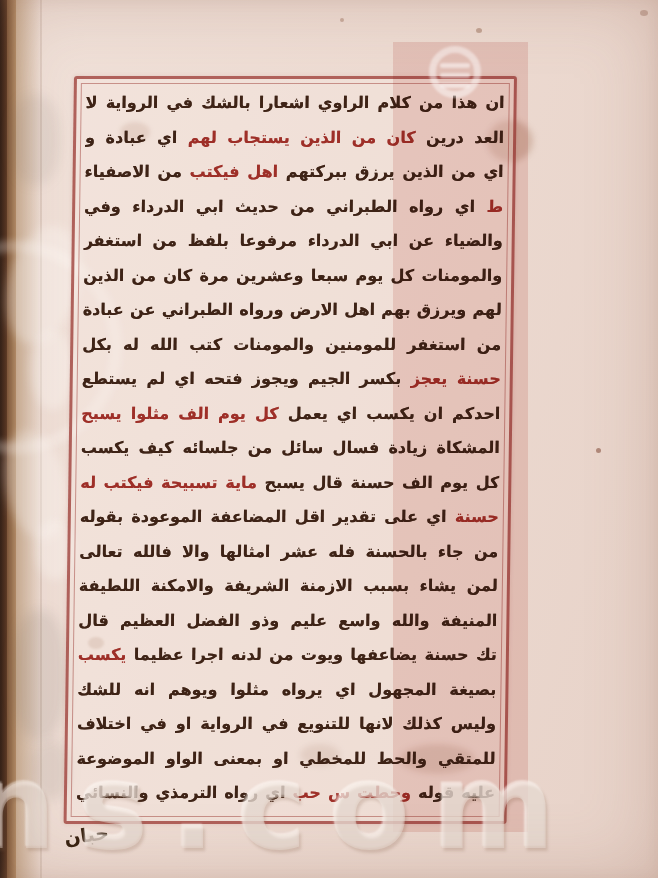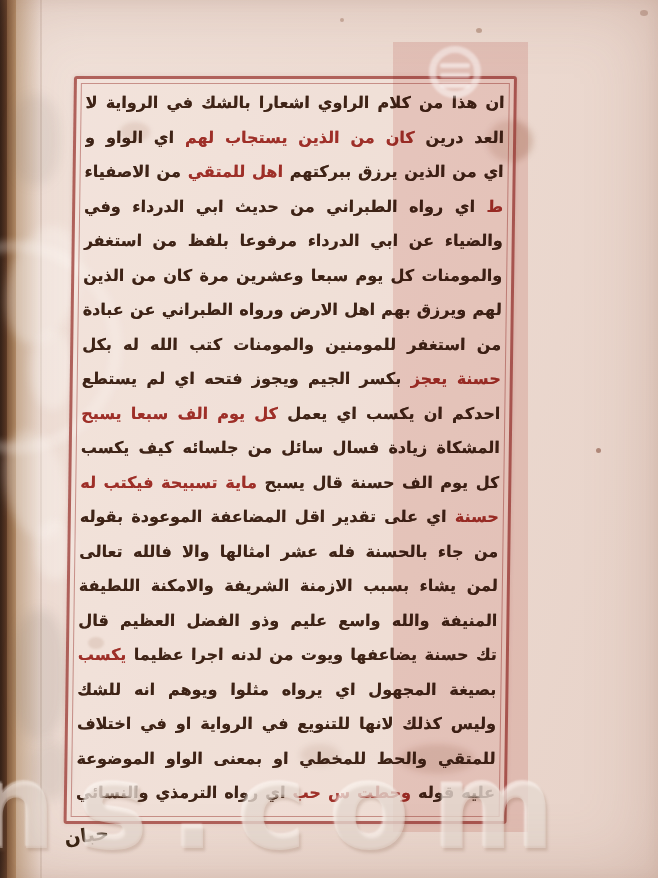--- a/index.html
+++ b/index.html
@@ -109,29 +109,29 @@
   <div class="stain" style="left:300px;top:744px;width:40px;height:22px;background:rgba(140,88,60,.18);filter:blur(3px);"></div>
   <div class="stain" style="left:88px;top:637px;width:16px;height:12px;background:rgba(140,88,60,.20);filter:blur(1px);"></div>
   <div class="stain" style="left:596px;top:448px;width:5px;height:5px;background:rgba(120,60,40,.5);"></div>
   <div class="stain" style="left:476px;top:28px;width:6px;height:5px;background:rgba(130,80,55,.4);"></div>
   <div class="stain" style="left:340px;top:18px;width:4px;height:4px;background:rgba(130,80,55,.35);"></div>
   <div class="stain" style="left:640px;top:10px;width:8px;height:6px;background:rgba(120,70,50,.3);"></div>
 
   <div class="frame">
     <div class="lines">
         <div class="line"><span class="ink">ان هذا من كلام الراوي اشعارا بالشك في الرواية لا انه مخير بين</span></div>
-        <div class="line"><span class="ink">العد درين</span> <span class="red">كان من الذين يستجاب لهم</span> <span class="ink">اي الواو و</span> </div>
-        <div class="line"><span class="ink">اي من الذين يرزق ببركتهم</span> <span class="red">اهل للمتقي</span> <span class="ink">من الاصفياء والاولياء</span></div>
+        <div class="line"><span class="ink">العد درين</span> <span class="red">كان من الذين يستجاب لهم</span> <span class="ink">اي عبادة و</span> </div>
+        <div class="line"><span class="ink">اي من الذين يرزق ببركتهم</span> <span class="red">اهل فيكتب</span> <span class="ink">من الاصفياء والاولياء</span></div>
         <div class="line"><span class="red">ط</span> <span class="ink">اي رواه الطبراني من حديث ابي الدرداء وفي الجامع رواه الطبراني</span></div>
         <div class="line"><span class="ink">والضياء عن ابي الدرداء مرفوعا بلفظ من استغفر للمومنين</span></div>
         <div class="line"><span class="ink">والمومنات كل يوم سبعا وعشرين مرة كان من الذين يستجاب</span></div>
         <div class="line"><span class="ink">لهم ويرزق بهم اهل الارض ورواه الطبراني عن عبادة مرفوعا</span></div>
         <div class="line"><span class="ink">من استغفر للمومنين والمومنات كتب الله له بكل مومن ومومنة</span></div>
         <div class="line"><span class="red">حسنة</span> <span class="red">يعجز</span> <span class="ink">بكسر الجيم ويجوز فتحه اي لم يستطع ولم يقدر</span></div>
-        <div class="line"><span class="ink">احدكم ان يكسب اي يعمل</span> <span class="red">كل يوم الف سبعا يسبح</span> </div>
+        <div class="line"><span class="ink">احدكم ان يكسب اي يعمل</span> <span class="red">كل يوم الف مثلوا يسبح</span> </div>
         <div class="line"><span class="ink">المشكاة زيادة فسال سائل من جلسائه كيف يكسب احدنا</span></div>
         <div class="line"><span class="ink">كل يوم الف حسنة قال يسبح</span> <span class="red">ماية تسبيحة فيكتب له الف</span></div>
         <div class="line"><span class="red">حسنة</span> <span class="ink">اي على تقدير اقل المضاعفة الموعودة بقوله تعالى</span></div>
         <div class="line"><span class="ink">من جاء بالحسنة فله عشر امثالها والا فالله تعالى يضاعف</span></div>
         <div class="line"><span class="ink">لمن يشاء بسبب الازمنة الشريفة والامكنة اللطيفة والاحوال</span></div>
         <div class="line"><span class="ink">المنيفة والله واسع عليم وذو الفضل العظيم قال تعالى وان</span></div>
         <div class="line"><span class="ink">تك حسنة يضاعفها ويوت من لدنه اجرا عظيما</span> <span class="red">يكسب</span></div>
         <div class="line"><span class="ink">بصيغة المجهول اي يرواه مثلوا ويوهم انه للشك</span></div>
         <div class="line"><span class="ink">وليس كذلك لانها للتنويع في الرواية او في اختلاف الحالة فالكتب</span></div>
         <div class="line"><span class="ink">للمتقي والحط للمخطي او بمعنى الواو الموضوعة للجمع كما يدل</span></div>

